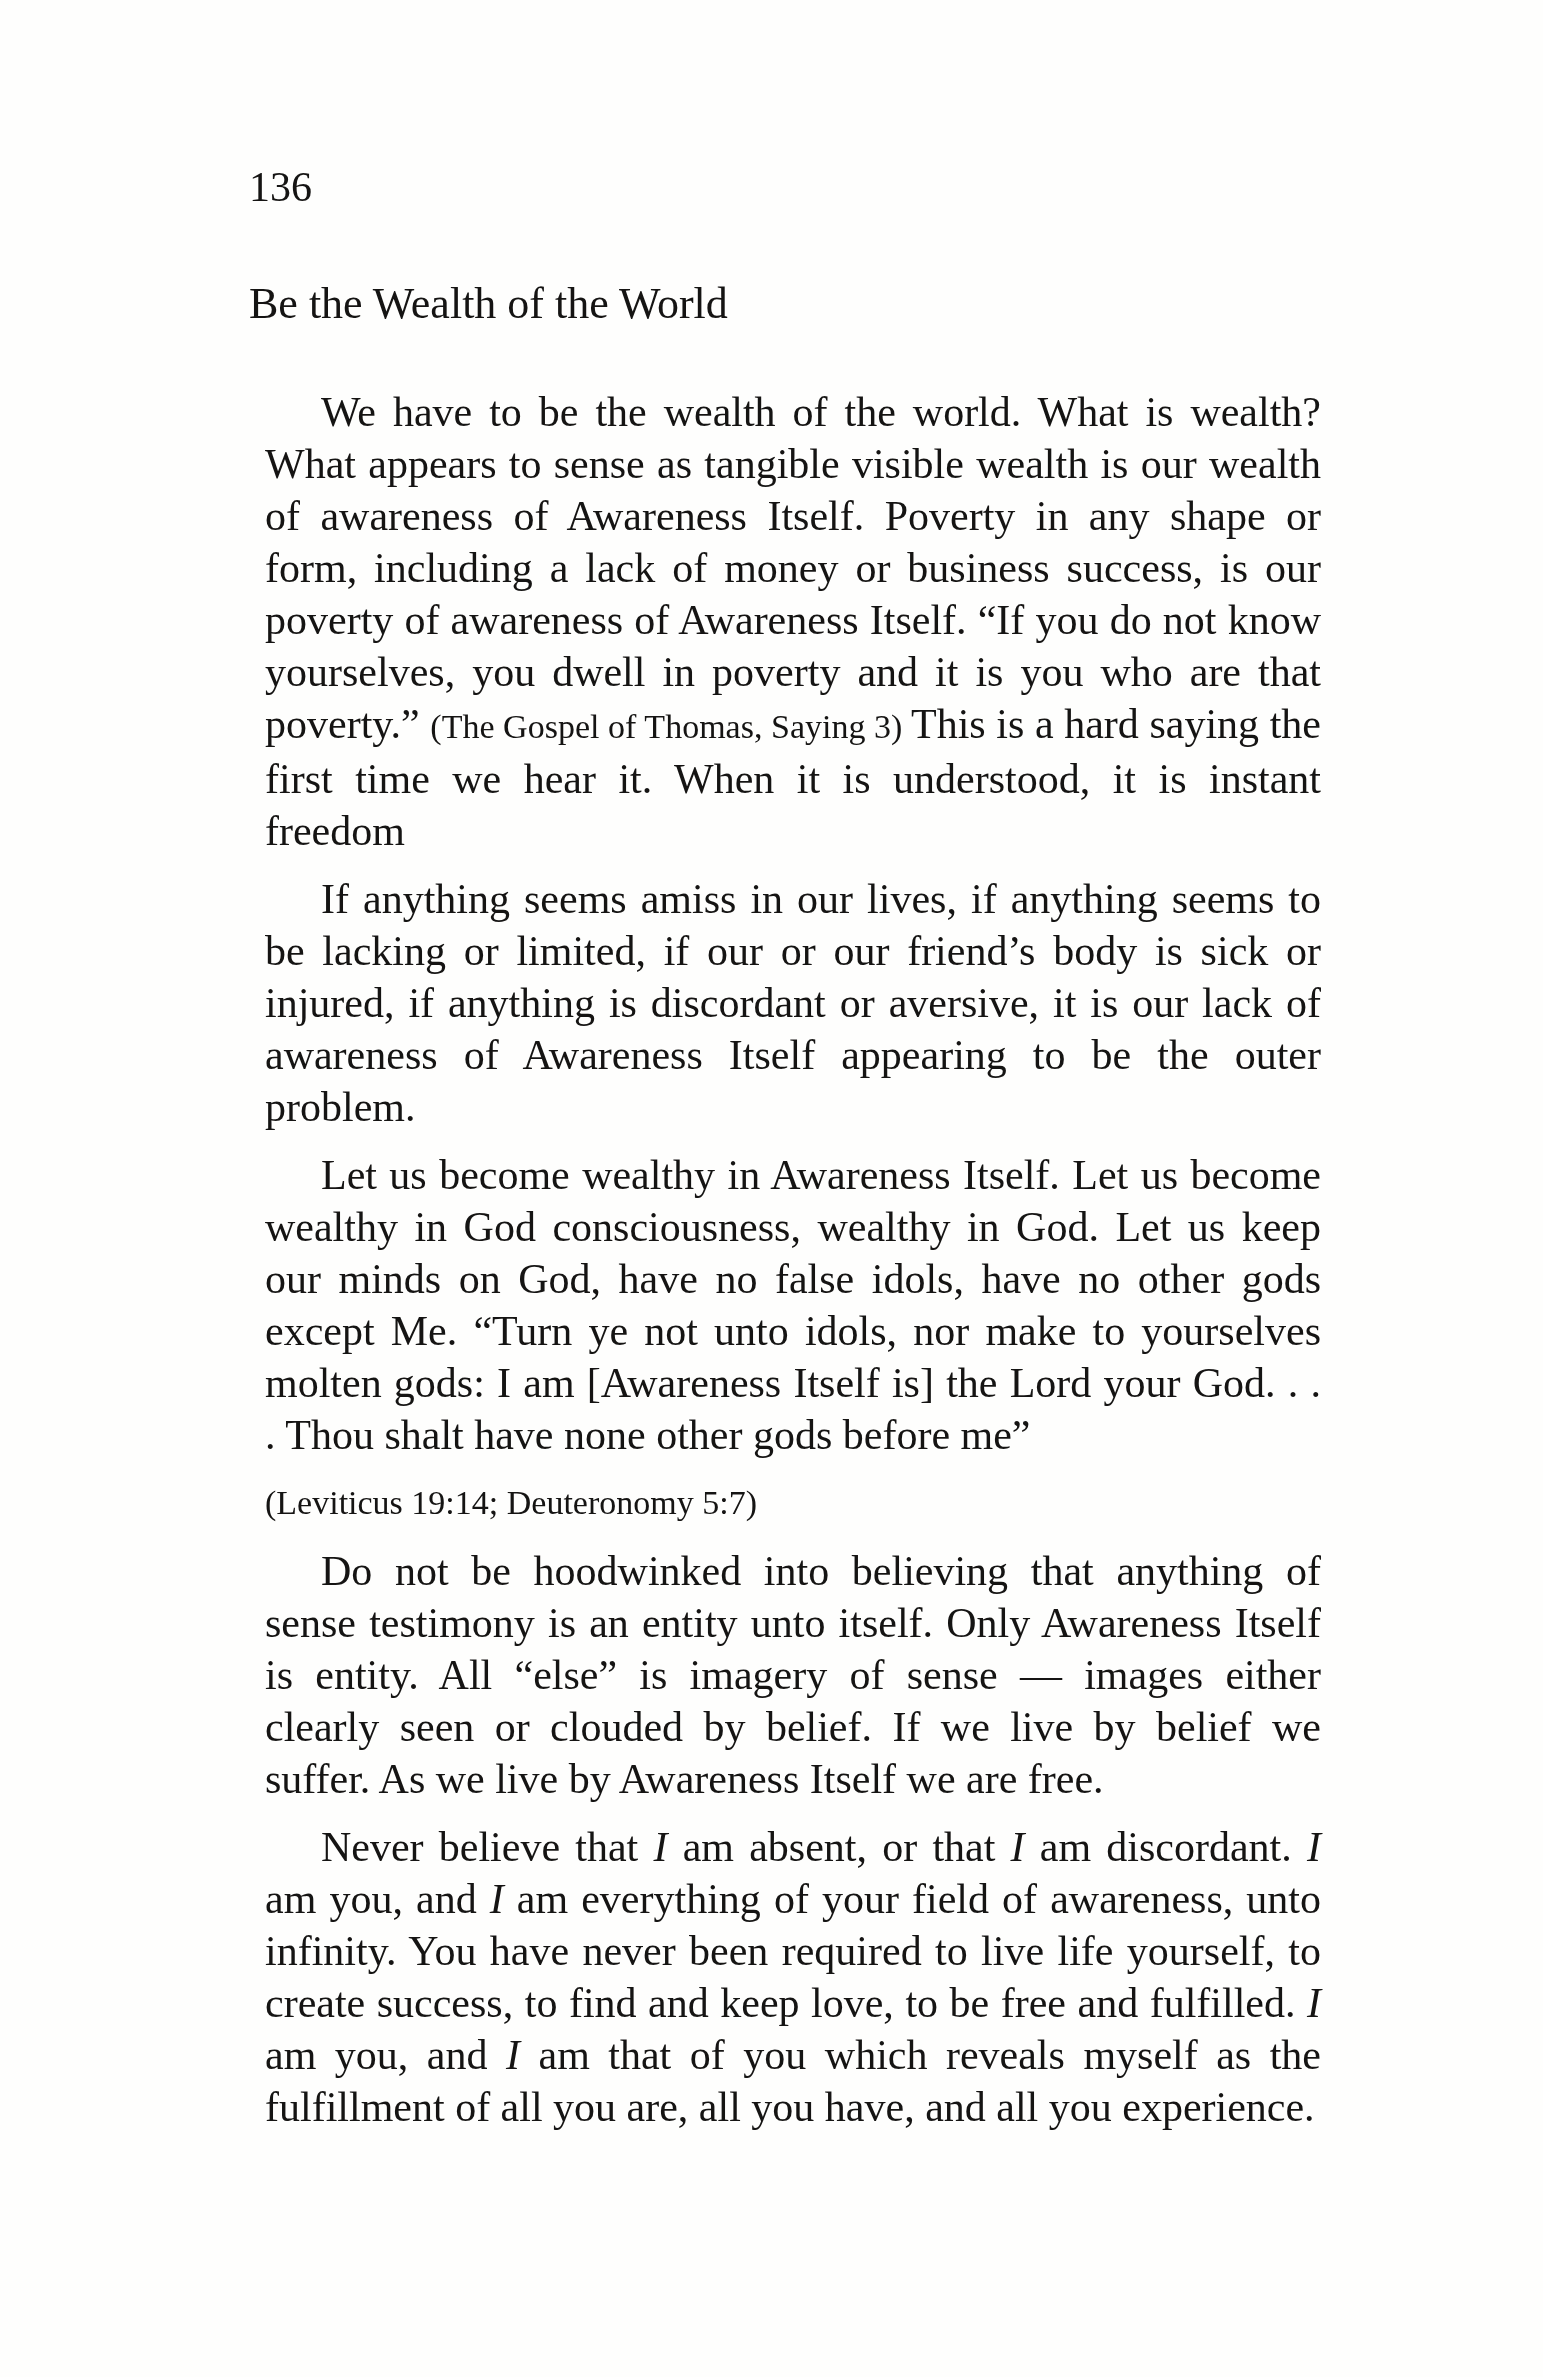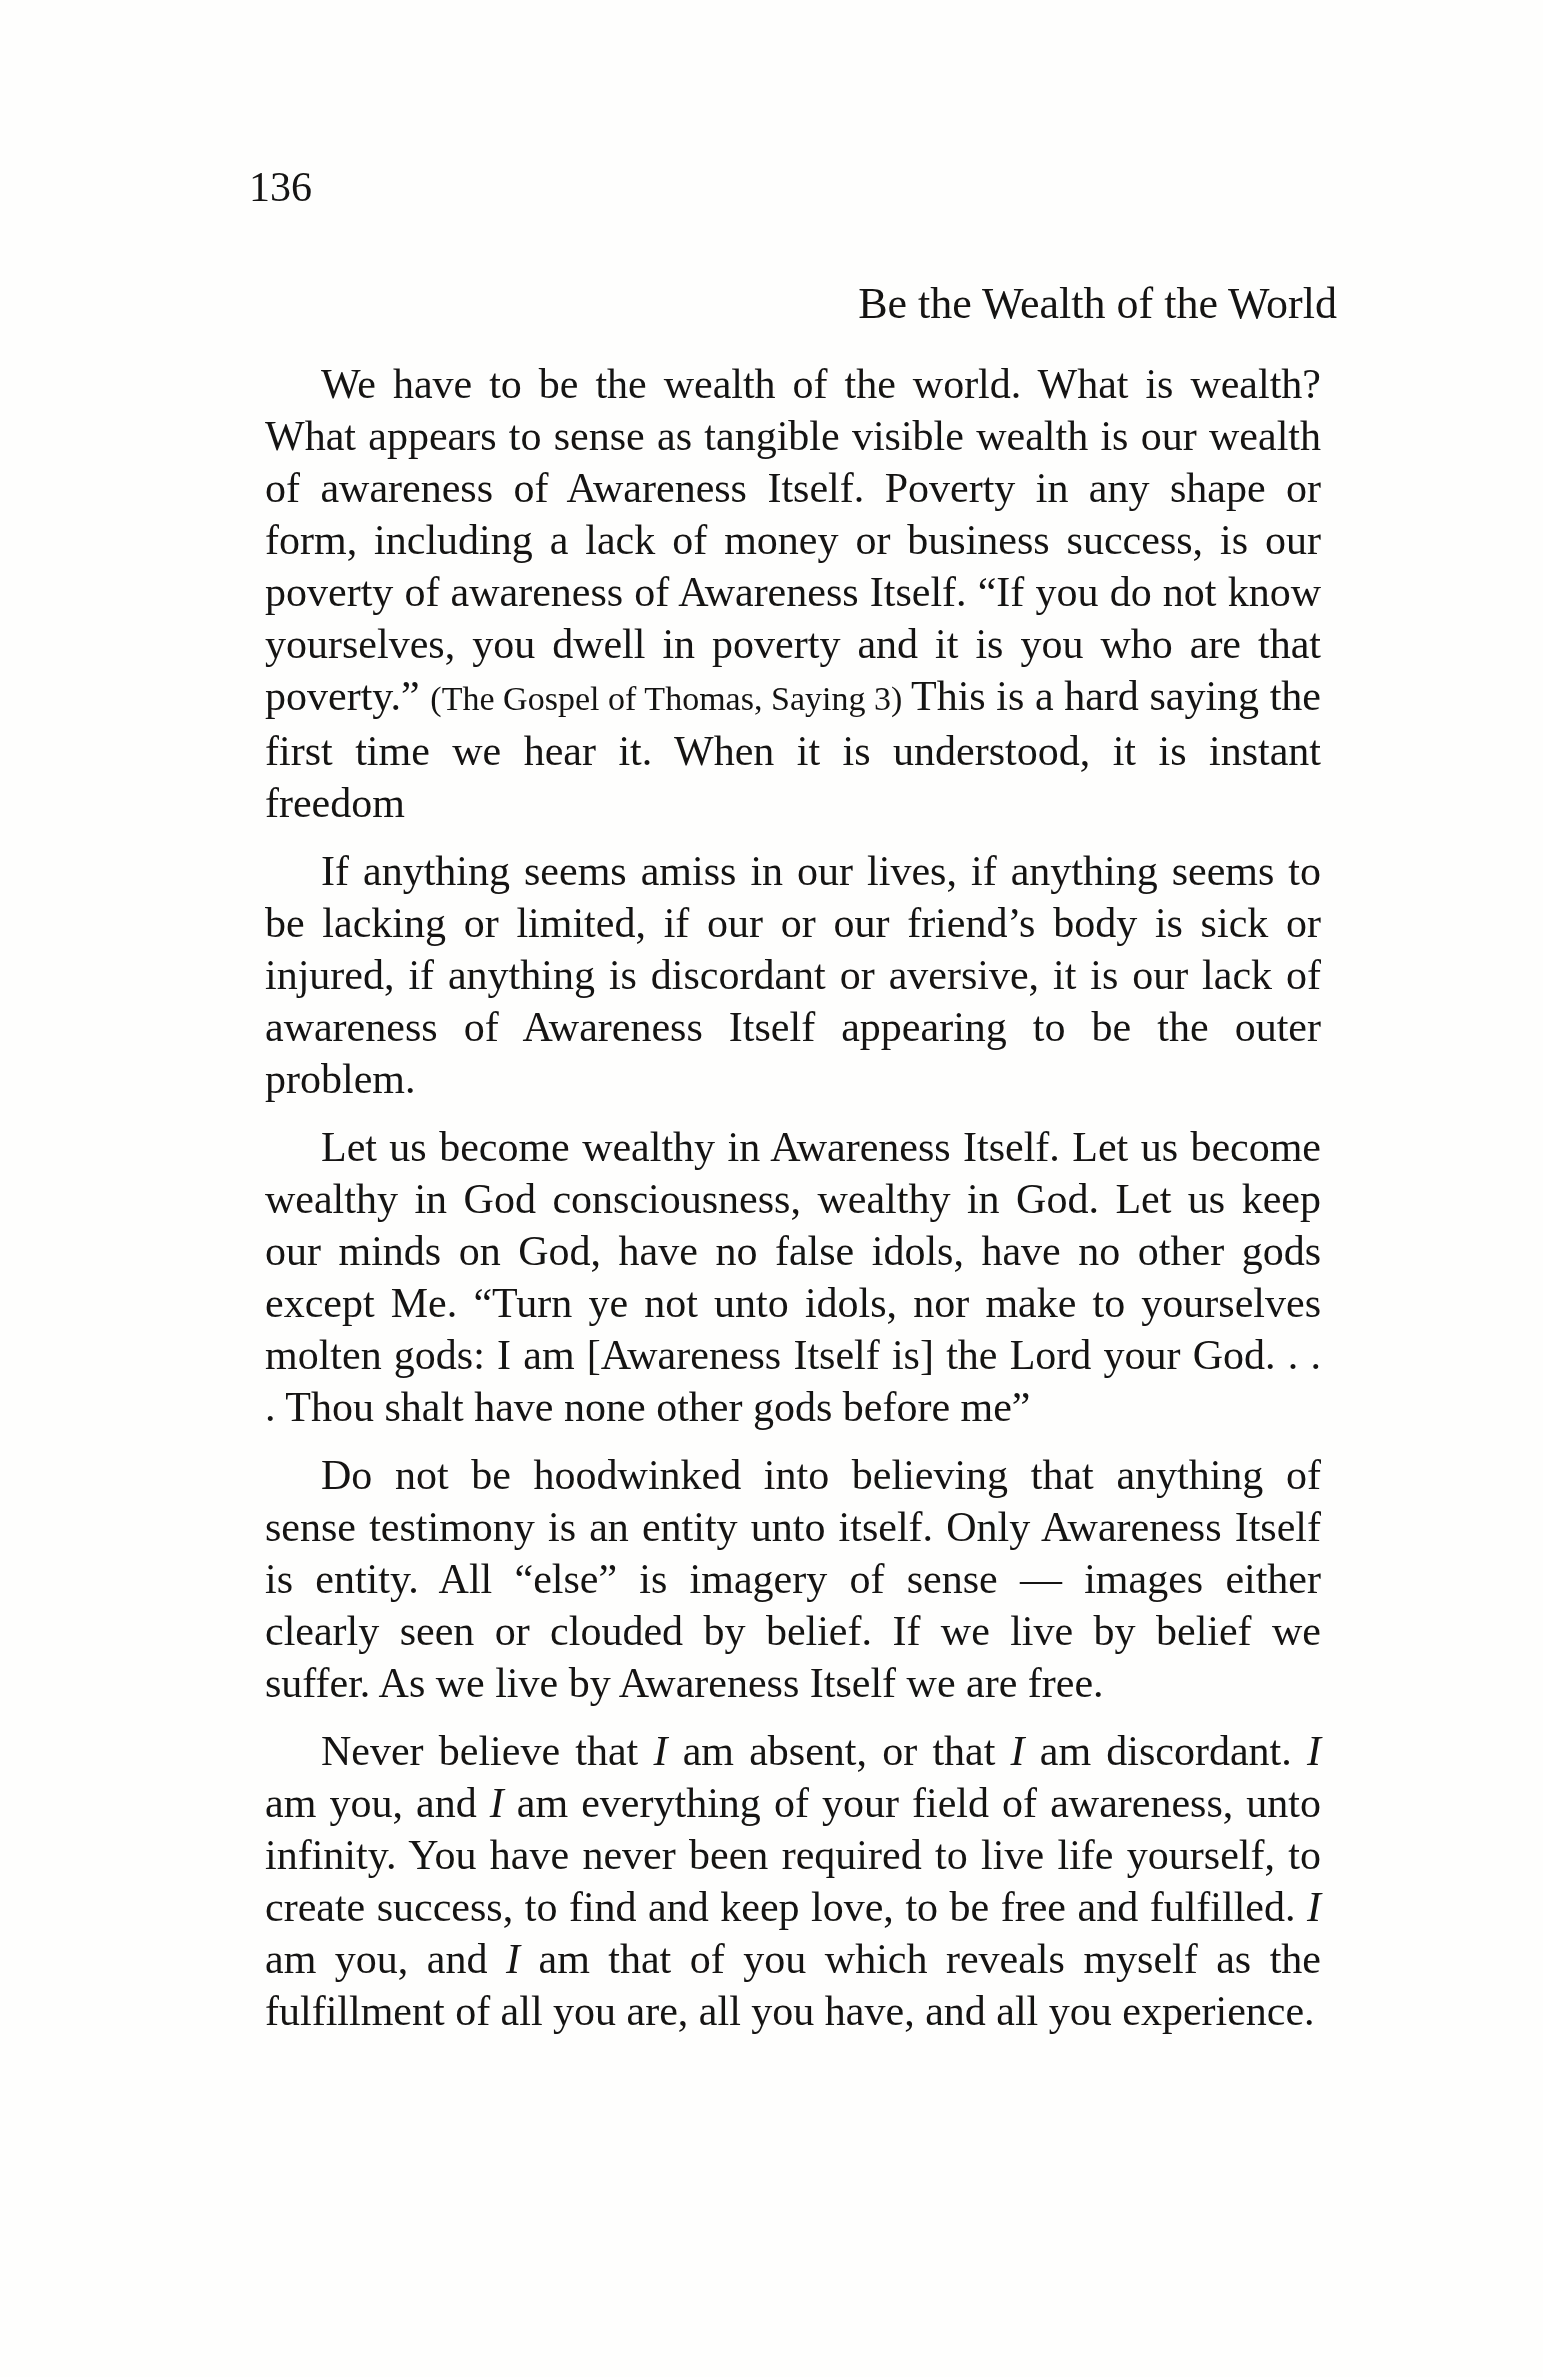--- a/index.html
+++ b/index.html
@@ -34,25 +34,25 @@
   }
   .folio {
     position: absolute;
     left: 0;
     top: 0;
     letter-spacing: 0;
     font-size: 42px;
     line-height: 52px;
   }
   .section-title {
-    margin: 63px 0 26px 0;
+    margin: 63px 0 54px 0;
     font-size: 44px;
     line-height: 56px;
     font-weight: normal;
-    text-align: right;
+    text-align: left;
   }
   .body-text p {
     margin: 16px;
     font-size: 42px;
     line-height: 52px;
     text-align: justify;
   }
   .body-text p.body-para {
     text-indent: 56px;
   }
@@ -75,18 +75,19 @@
 <div class="page">
   <div class="content">
     <div class="running-head">
       <span class="folio">136</span>
     </div>
     <h2 class="section-title">Be the Wealth of the World</h2>
     <div class="body-text">
         <p class="body-para"><span class="seg-normal">We have to be the wealth of the world. What is wealth? What appears to sense as tangible visible wealth is our wealth of awareness of Awareness Itself. Poverty in any shape or form, including a lack of money or business success, is our poverty of awareness of Awareness Itself. “If you do not know yourselves, you dwell in poverty and it is you who are that poverty.” </span><span class="seg-cite">(The Gospel of Thomas, Saying 3) </span><span class="seg-normal">This is a hard saying the first time we hear it. When it is understood, it is instant freedom</span></p>
         <p class="body-para"><span class="seg-normal">If anything seems amiss in our lives, if anything seems to be lacking or limited, if our or our friend’s body is sick or injured, if anything is discordant or aversive, it is our lack of awareness of Awareness Itself appearing to be the outer problem.</span></p>
         <p class="body-para"><span class="seg-normal">Let us become wealthy in Awareness Itself. Let us become wealthy in God consciousness, wealthy in God. Let us keep our minds on God, have no false idols, have no other gods except Me. “Turn ye not unto idols, nor make to yourselves molten gods: I am [Awareness Itself is] the Lord your God. . . . Thou shalt have none other gods before me”</span></p>
+        <p class="citation-line"><span class="seg-cite">(Leviticus 19:14; Deuteronomy 5:7)</span></p>
         <p class="body-para"><span class="seg-normal">Do not be hoodwinked into believing that anything of sense testimony is an entity unto itself. Only Awareness Itself is entity. All “else” is imagery of sense — images either clearly seen or clouded by belief. If we live by belief we suffer. As we live by Awareness Itself we are free.</span></p>
         <p class="body-para"><span class="seg-normal">Never believe that </span><span class="seg-italic">I</span><span class="seg-normal"> am absent, or that </span><span class="seg-italic">I</span><span class="seg-normal"> am discordant. </span><span class="seg-italic">I</span><span class="seg-normal"> am you, and </span><span class="seg-italic">I</span><span class="seg-normal"> am everything of your field of awareness, unto infinity. You have never been required to live life yourself, to create success, to find and keep love, to be free and fulfilled. </span><span class="seg-italic">I</span><span class="seg-normal"> am you, and </span><span class="seg-italic">I</span><span class="seg-normal"> am that of you which reveals myself as the fulfillment of all you are, all you have, and all you experience.</span></p>
       </div>
   </div>
 </div>
 
 
 </body></html>

